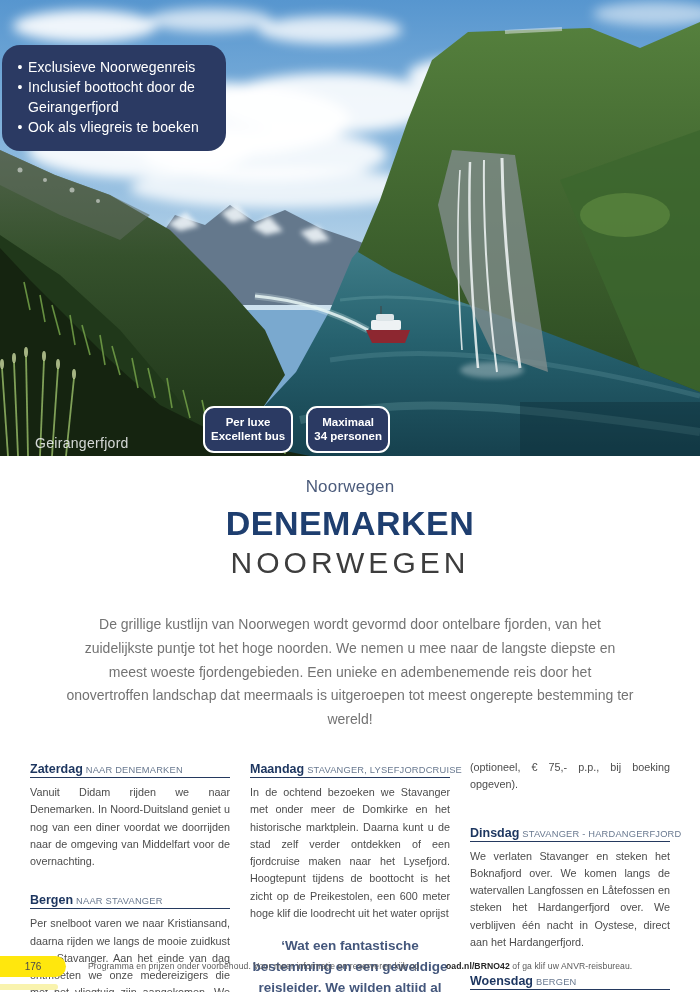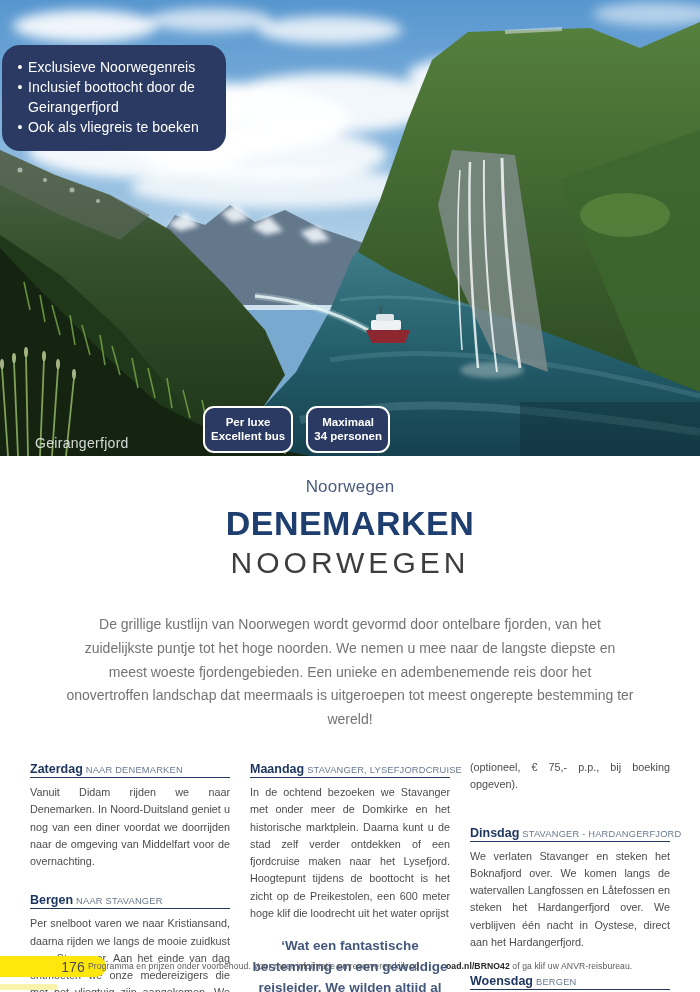--- a/index.html
+++ b/index.html
@@ -69,21 +69,21 @@
     margin-top:14px;padding:0 1px;
     text-align:center;font-size:13.5px;line-height:1.55;
     font-weight:600;color:#44577c;
   }
   
   .page-number{
     position:absolute;left:0;top:956px;
     width:66px;height:21px;
     background:#ffe70d;border-radius:0 11px 11px 0;
     display:flex;align-items:center;justify-content:center;
-    font-size:14px;color:#4a4a4a;padding-left:40px;
+    font-size:10px;color:#4a4a4a;
   }
   .footer-note{
     position:absolute;left:88px;top:961px;
     font-size:8.6px;color:#5a5a5a;letter-spacing:.1px;
   }
   .footer-note b{color:#252525;margin-left:24px;}
   .bottom-accent{
     position:absolute;left:0;top:984px;
     width:58px;height:6px;background:#f9f3ae;border-radius:0 3px 3px 0;
   }

